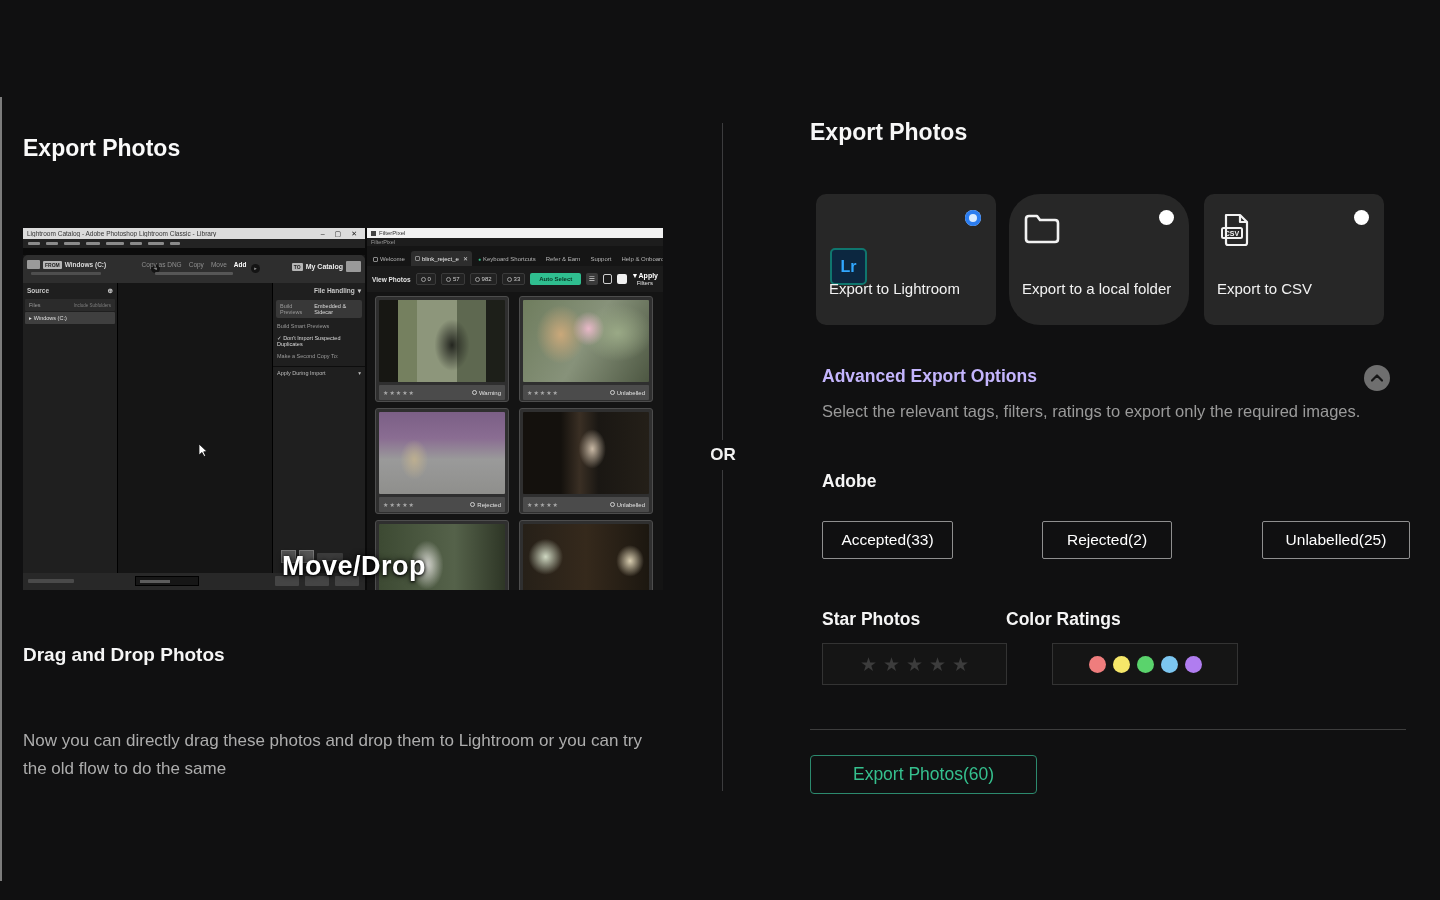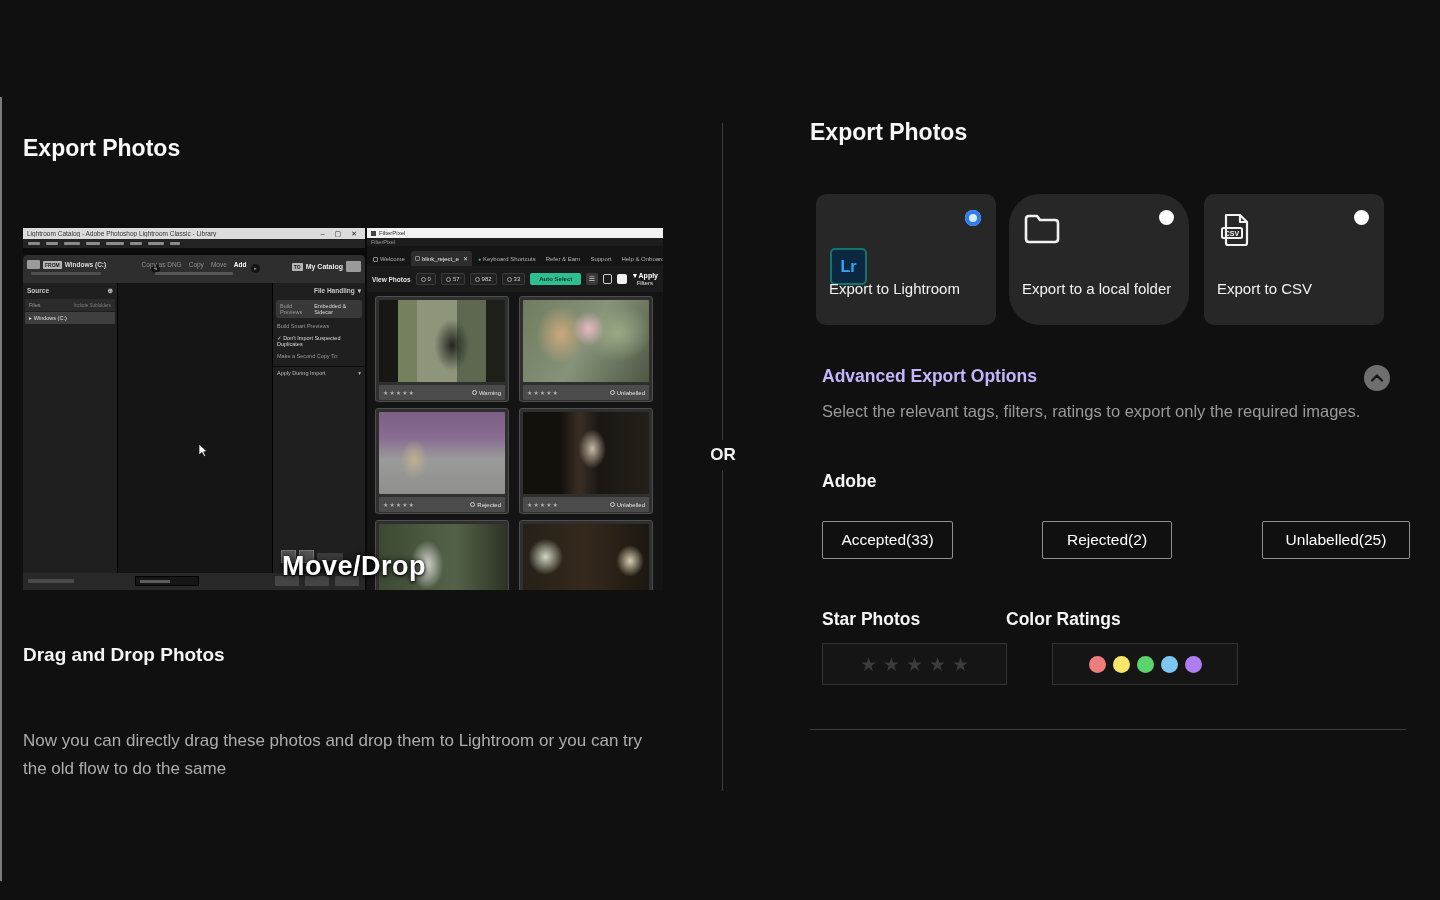--- a/index.html
+++ b/index.html
@@ -410,13 +410,14 @@
 
   <div class="color-box">
     <span class="dot" style="background: rgb(239, 125, 125);"></span>
     <span class="dot" style="background: rgb(246, 231, 105);"></span>
     <span class="dot" style="background: rgb(90, 211, 108);"></span>
     <span class="dot" style="background: rgb(124, 198, 240);"></span>
     <span class="dot" style="background: rgb(176, 125, 240);"></span>
   </div>
 
   <div class="hr"></div>
+  <button class="export-btn">Export Photos(60)</button>
 </div>
 
 </body></html>

